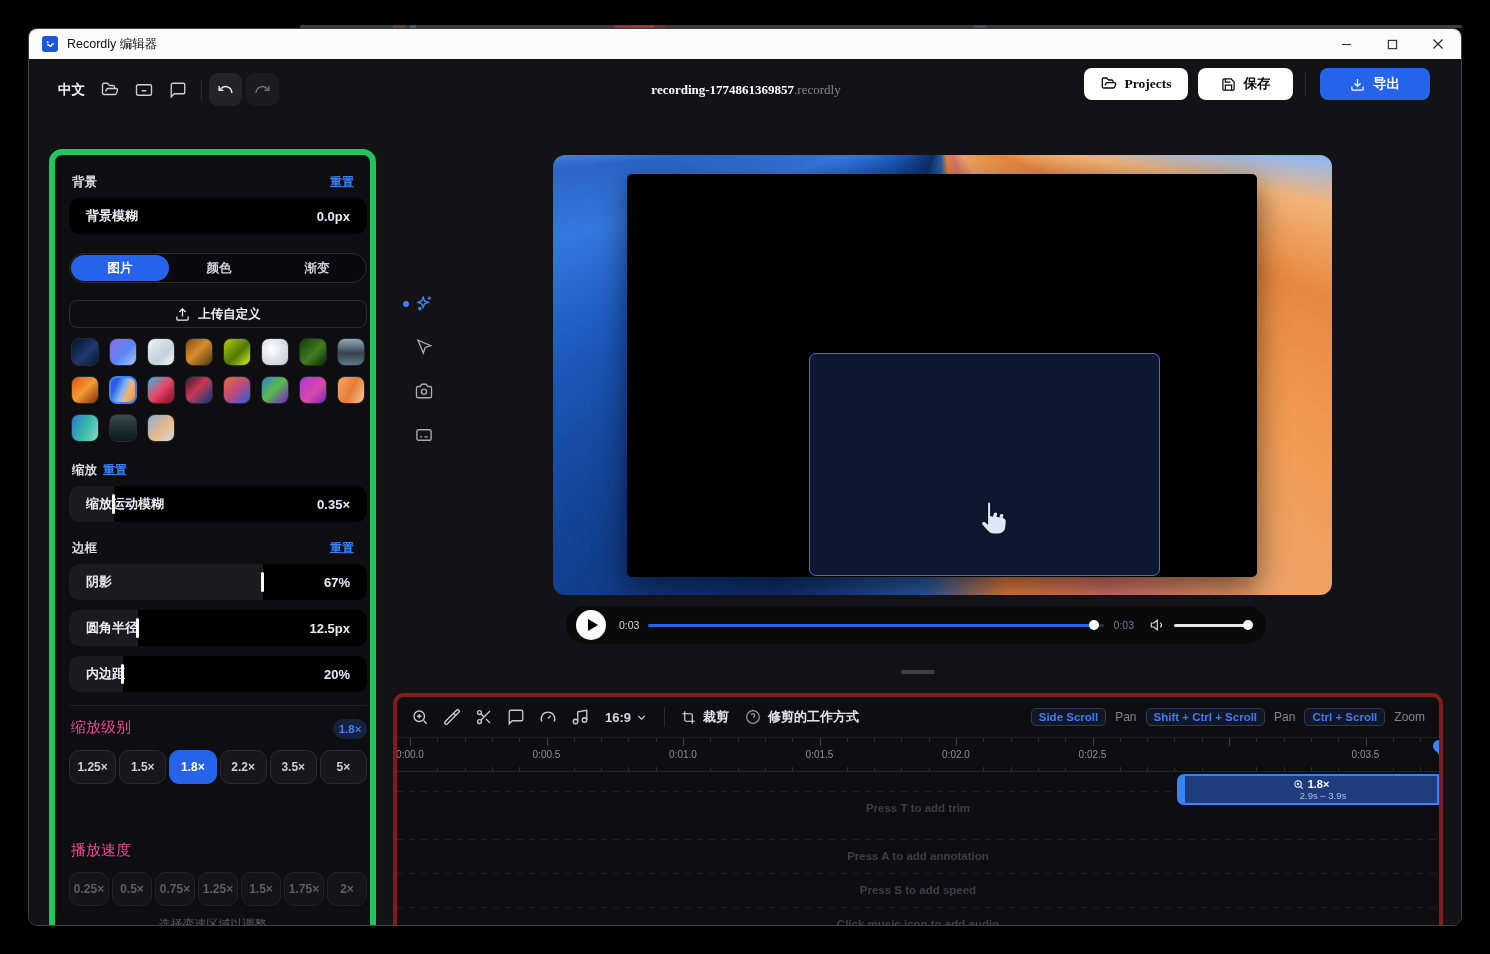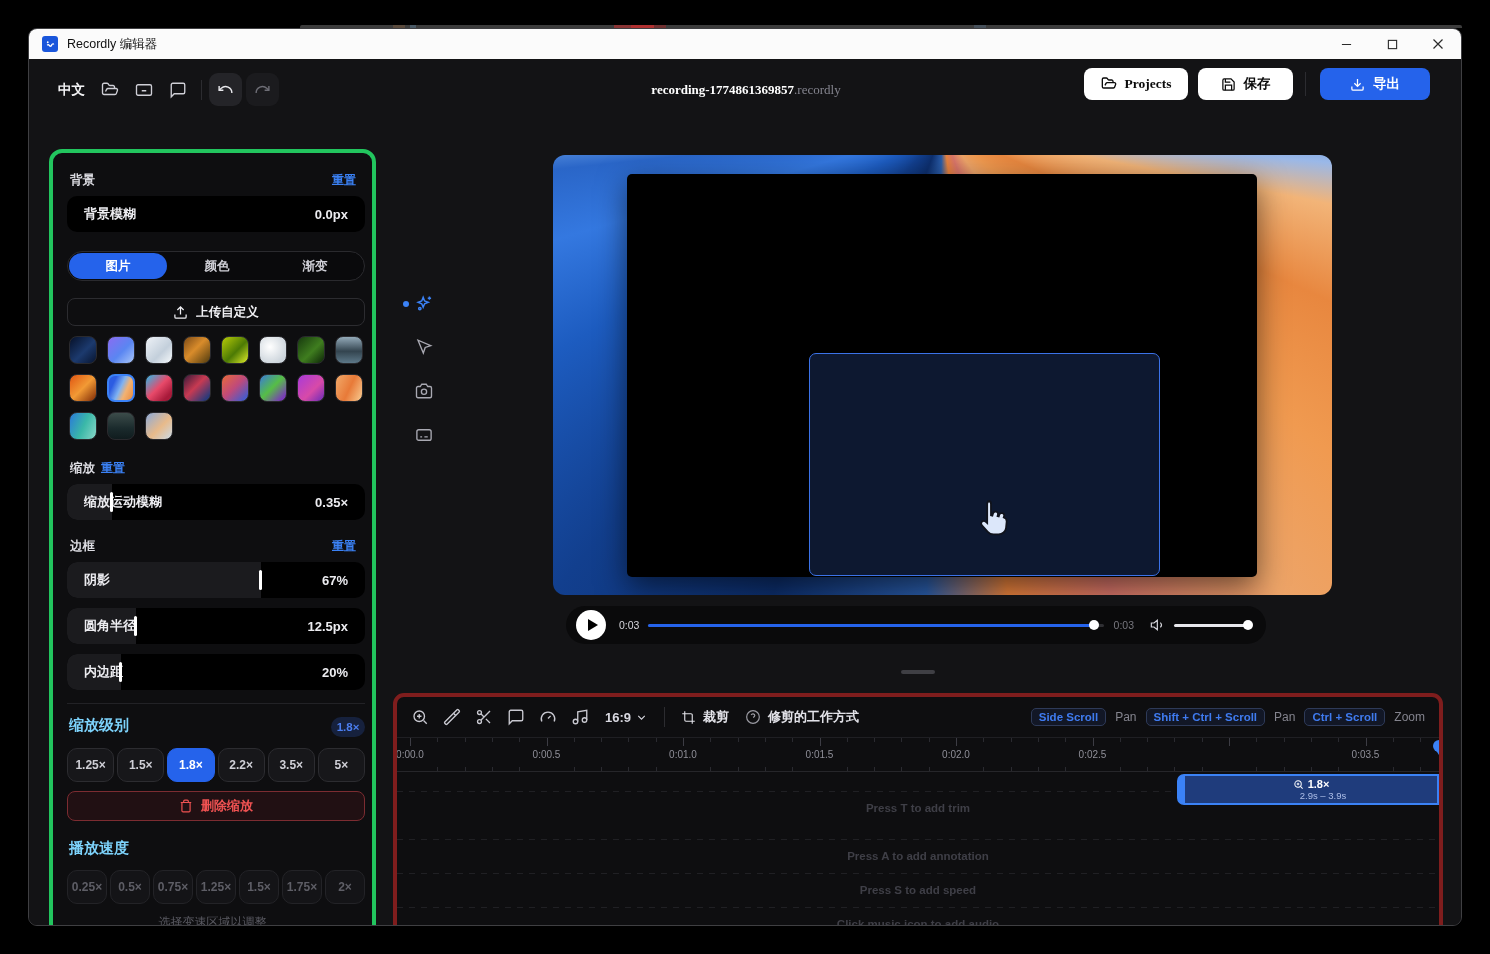--- a/index.html
+++ b/index.html
@@ -37,41 +37,41 @@
   .filetitle .fext { color:#84848e; }
   .top-btn { position:absolute; top:9px; height:32px; border-radius:8px; display:flex; align-items:center;
     justify-content:center; gap:8px; font-size:13.5px; font-weight:700; }
   .btn-projects { left:1055px; width:104px; background:#fff; color:#0a0a0a; }
   .btn-save { left:1169px; width:95px; background:#fff; color:#0a0a0a; }
   .btn-div { position:absolute; left:1276px; top:13px; width:1px; height:24px; background:#2c2c30; }
   .btn-export { left:1291px; width:110px; background:#2563eb; color:#fff; }
 
   
   .sidebar { position:absolute; left:20px; top:90px; width:327px; height:790px;
-    background:#0e0e10; border:4px solid #22c55e; border-radius:13px;padding-left:36px; }
+    background:#0e0e10; border:6px solid #22c55e; border-radius:13px;padding-left:36px; }
   .sec-head { position:absolute; font-size:12.5px; font-weight:700; color:#dcdce2; }
   .reset-link { position:absolute; font-size:12px; font-weight:700; color:#3b82f6; }
   .pill { position:absolute; left:14px; width:298px; height:36px; background:#000; border-radius:10px;
     display:flex; align-items:center; justify-content:space-between; padding:0 17px; overflow:hidden; }
   .pill .s-label, .pill .s-value { position:relative; z-index:2; font-size:13px; font-weight:600; color:#ececf0; }
   .pill .fill { position:absolute; left:0; top:0; bottom:0; background:#1b1b1e; z-index:0; }
   .pill .handle { position:absolute; top:8px; width:3px; height:20px; background:#fff; border-radius:2px; z-index:3; }
   .tabs { position:absolute; left:14px; top:98px; width:298px; height:30px; border:1px solid #2a2a2e;
     border-radius:15px; display:flex; background:#0a0a0c; }
   .tab { flex:1; display:flex; align-items:center; justify-content:center; font-size:12.5px; font-weight:700;
     color:#cfcfd6; border-radius:13px; }
   .tab.active { background:#2563eb; color:#fff; margin:1px; }
   .upload-btn { position:absolute; left:14px; top:145px; width:298px; height:28px; border:1px solid #2c2c30;
     border-radius:8px; display:flex; align-items:center; justify-content:center; gap:8px;
     color:#f0f0f4; font-size:12.5px; font-weight:700; }
   .thumbs { position:absolute; left:16px; top:183px; width:296px; display:flex; flex-wrap:wrap; gap:10px; }
   .thumb { width:28px; height:28px; border-radius:8px; border:1px solid #2a2a2e; }
   .thumb.selected { border:2px solid #3b82f6; }
   .sb-divider { position:absolute; left:14px; top:550px; width:298px; height:1px; background:#222226; }
-  .big-head { position:absolute; font-size:15px; font-weight:700; color:#7dd3fc; }
+  .big-head { position:absolute; font-size:15px; font-weight:400; color:#ec4899; }
   .zl-badge { position:absolute; left:278px; top:564px; width:34px; height:20px; background:#16213d;
     border-radius:10px; color:#4b7ef0; font-size:11.5px; font-weight:700; display:flex; align-items:center; justify-content:center; }
   .optrow { position:absolute; left:14px; width:298px; display:flex; gap:3px; }
   .optbtn { flex:1; height:34px; background:#17171a; border:1px solid #2c2c30; border-radius:10px;
     display:flex; align-items:center; justify-content:center; font-size:12px; font-weight:700; color:#cfcfd6; }
   .optbtn.active { background:#2563eb; border-color:#2563eb; color:#fff; }
   .optbtn.dim { color:#5e5e66; background:#141417; border-color:#232327; }
   .del-btn { position:absolute; left:14px; top:638px; width:298px; height:30px; background:#211013;
     border:1px solid #7c2c31; border-radius:8px; display:flex; align-items:center; justify-content:center; gap:8px;
     color:#f05252; font-size:13px; font-weight:700; }
@@ -328,26 +328,20 @@
 
         <div class="optrow" style="top:595px">
             <div class="optbtn">1.25×</div>
             <div class="optbtn">1.5×</div>
             <div class="optbtn active">1.8×</div>
             <div class="optbtn">2.2×</div>
             <div class="optbtn">3.5×</div>
             <div class="optbtn">5×</div>
           </div>
 
-        <div class="del-btn">
-          <svg viewBox="0 0 24 24" fill="none" stroke="currentColor" stroke-width="2" width="14" height="14">
-              <path d="M3 6h18M19 6v14a2 2 0 0 1-2 2H7a2 2 0 0 1-2-2V6m3 0V4a2 2 0 0 1 2-2h4a2 2 0 0 1 2 2v2"></path>
-            </svg>
-          <span>删除缩放</span>
-        </div>
 
         <span class="big-head" style="left:16px;top:686px">播放速度</span>
         <div class="optrow" style="top:717px">
             <div class="optbtn dim">0.25×</div>
             <div class="optbtn dim">0.5×</div>
             <div class="optbtn dim">0.75×</div>
             <div class="optbtn dim">1.25×</div>
             <div class="optbtn dim">1.5×</div>
             <div class="optbtn dim">1.75×</div>
             <div class="optbtn dim">2×</div>

